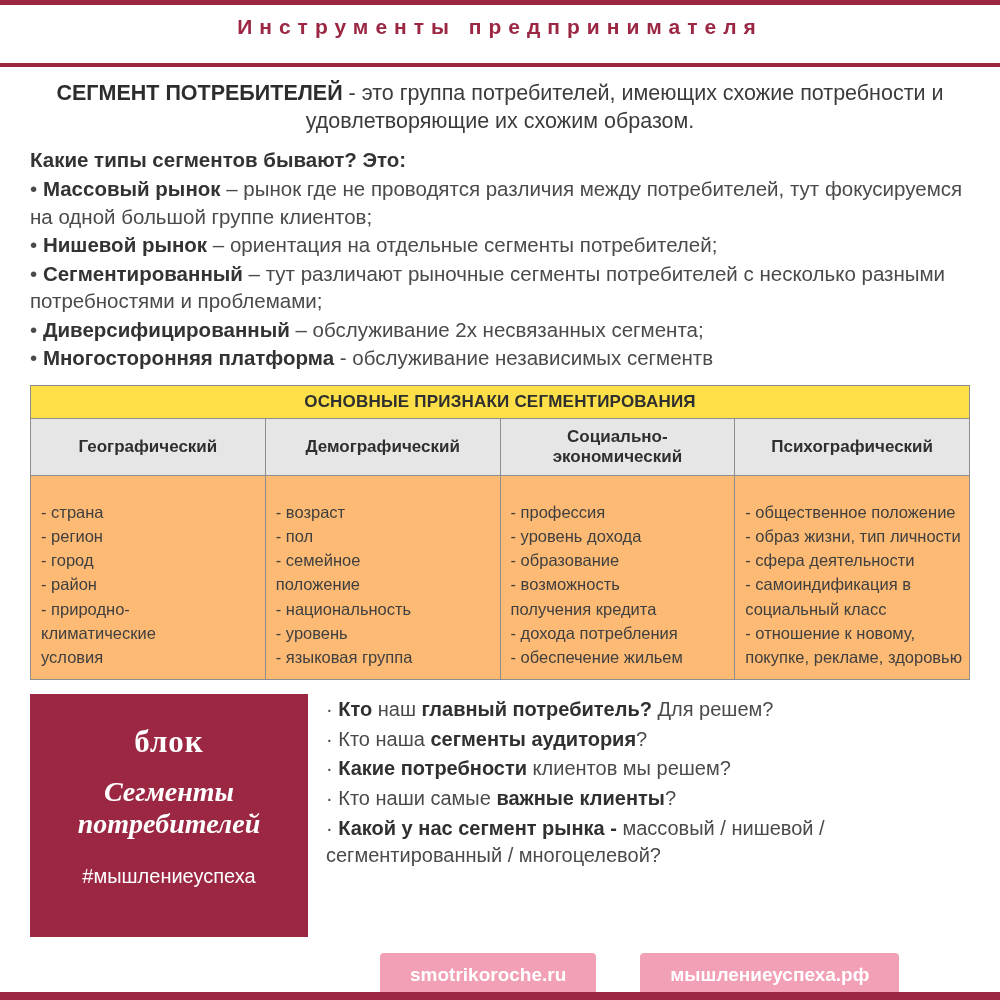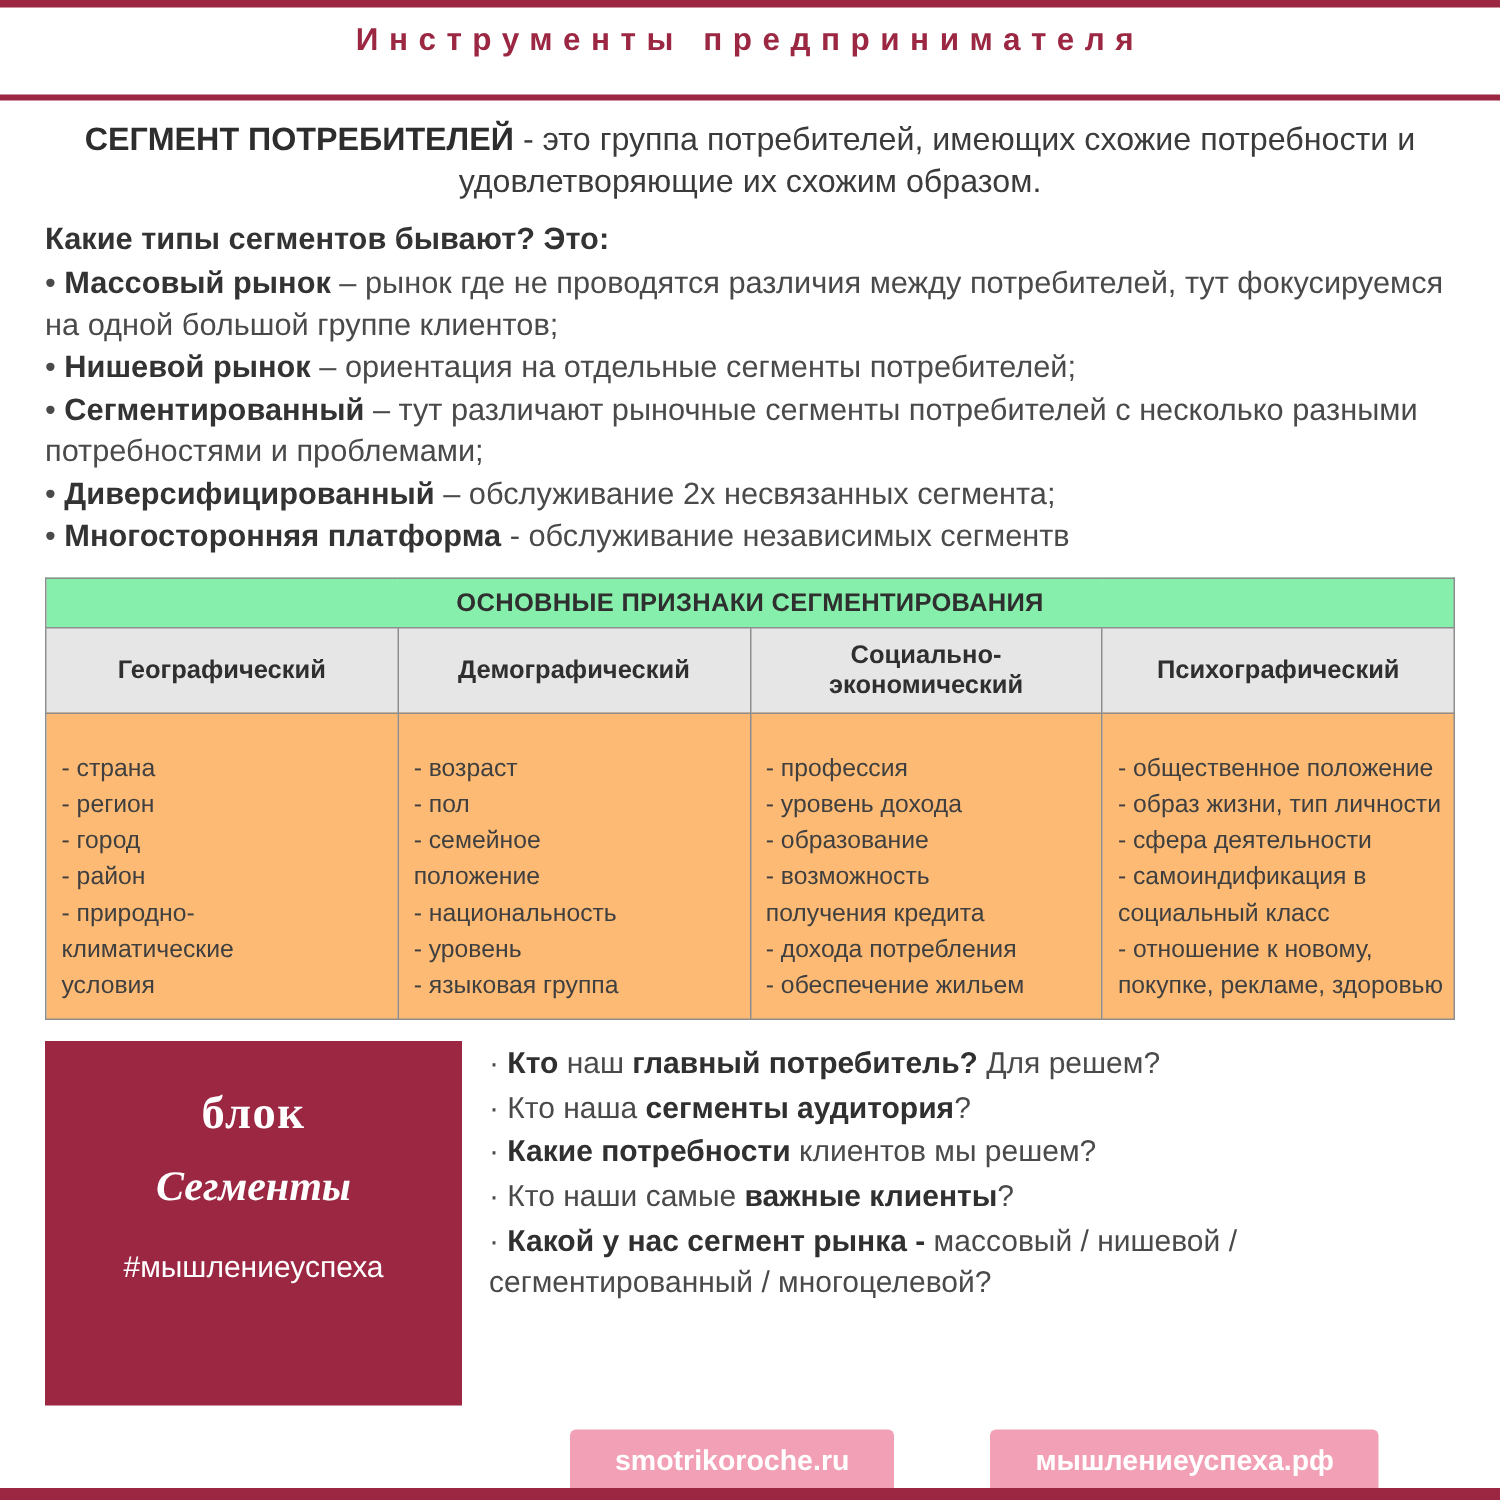--- a/index.html
+++ b/index.html
@@ -76,21 +76,21 @@
   table.seg {
     border-collapse: collapse;
     width: 100%;
     table-layout: fixed;
   }
   table.seg td, table.seg th {
     border: 1px solid #8d8d8d;
     vertical-align: top;
   }
   table.seg th.title {
-    background: #86efac;
+    background: #fde047;
     text-align: center;
     font-size: 17px;
     font-weight: bold;
     color: #2f2f2f;
     padding: 6px 4px 6px 4px;
     letter-spacing: 0.2px;
   }
   table.seg th.colhead {
     background: #e6e6e6;
     text-align: center;
@@ -149,21 +149,21 @@
     line-height: 1.38;
     color: #4a4a4a;
     padding-top: 2px;
   }
   .questions p { margin: 0 0 2px 0; }
   .questions b { color: #303030; }
 
   
   .footer {
     display: flex;
-    gap: 64px;
+    gap: 44px;
     padding: 16px 30px 0 380px;
     align-items: center;
   }
   .pill {
     background: #f2a0b5;
     color: #ffffff;
     font-weight: bold;
     font-size: 19px;
     border-radius: 4px;
     padding: 11px 30px;
@@ -271,20 +271,21 @@
       </tr>
     </tbody>
       </table>
   </div>
 
   <div class="bottom">
     <div class="block-card">
       <div class="word">блок</div>
       <div class="sub">
         <div>Сегменты</div>
+        <div>потребителей</div>
       </div>
       <div class="tag">#мышлениеуспеха</div>
     </div>
 
     <div class="questions">
       <p>
         <span>·</span>
         <b>Кто </b><span>наш </span><b>главный потребитель?</b><span> Для решем?</span>
       </p>
       <p>

